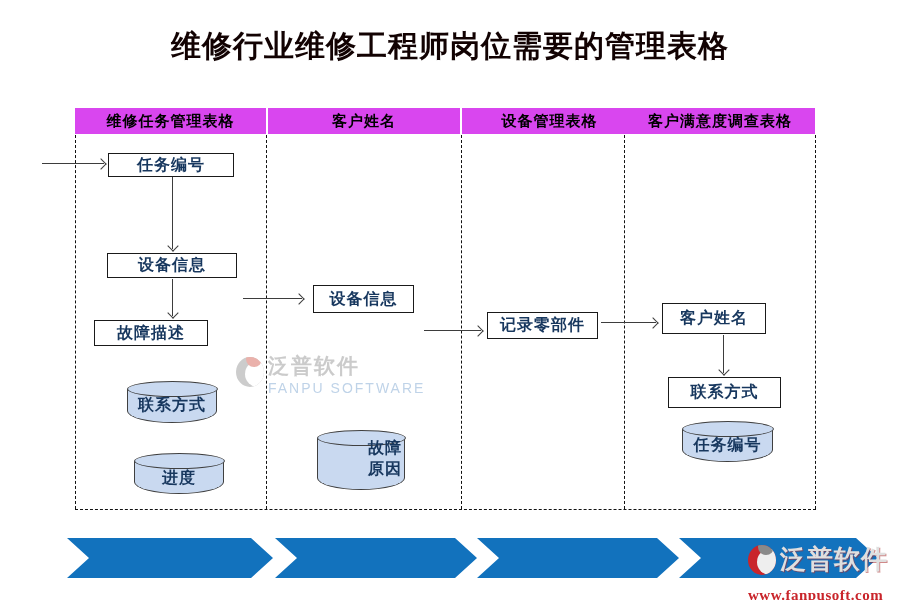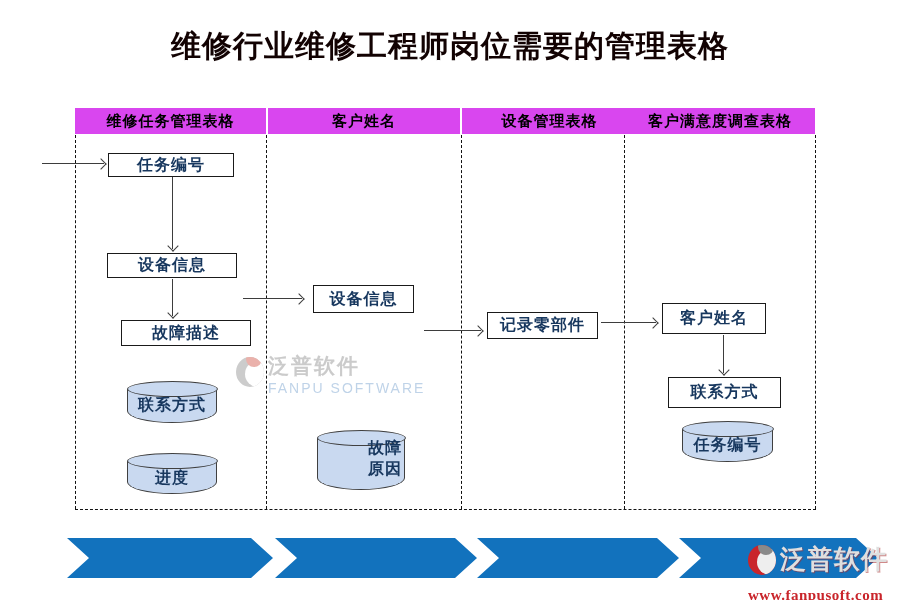--- a/index.html
+++ b/index.html
@@ -24,36 +24,36 @@
   .vline{position:absolute;top:135px;height:374px;width:0;border-left:1px dashed #111;}
   .vl1{left:75px;} .vl2{left:266px;} .vl3{left:461px;} .vl4{left:624px;} .vl5{left:815px;}
   .hline{position:absolute;top:509px;left:75px;width:741px;height:0;border-top:1px dashed #111;}
 
   
   .pbox{position:absolute;background:#fff;border:1.5px solid #1a1a1a;
         color:#17375E;font-weight:bold;font-size:16px;text-align:center;
         display:flex;align-items:center;justify-content:center;letter-spacing:1px;box-sizing:border-box;}
   .b1{left:108px;top:153px;width:126px;height:24px;}
   .b2{left:107px;top:253px;width:130px;height:25px;}
-  .b3{left:121px;top:320px;width:130px;height:26px;}
+  .b3{left:94px;top:320px;width:114px;height:26px;}
   .b4{left:313px;top:285px;width:101px;height:28px;}
   .b5{left:487px;top:312px;width:111px;height:27px;}
   .b6{left:662px;top:303px;width:104px;height:31px;}
   .b7{left:668px;top:377px;width:113px;height:31px;}
 
   
   .cyl{position:absolute;background:#C9D9F0;border:1.5px solid #404040;border-top:none;
        border-radius:0 0 50% 50% / 0 0 12px 12px;box-sizing:border-box;
        color:#17375E;font-weight:bold;font-size:16px;text-align:center;letter-spacing:1px;}
   .cyl::before{content:"";position:absolute;left:-1.5px;top:-8px;height:16px;
        width:calc(100% + 3px);box-sizing:border-box;background:#C9D9F0;
        border:1.5px solid #404040;border-radius:50%;}
   .cyl span{position:relative;z-index:2;display:block;}
   .c1{left:127px;top:389px;width:90px;height:34px;} .c1 span{margin-top:6px;}
-  .c2{left:127px;top:461px;width:90px;height:33px;} .c2 span{margin-top:7px;}
+  .c2{left:134px;top:461px;width:90px;height:33px;} .c2 span{margin-top:7px;}
   .c3{left:317px;top:438px;width:88px;height:52px;} .c3 span{padding-left:48px;}
   .c4{left:682px;top:429px;width:91px;height:33px;} .c4 span{margin-top:6px;}
 
   
   .ar{position:absolute;height:0;border-top:1.2px solid #3d3d3d;}
   .ar::after{content:"";position:absolute;right:-1px;top:-4.5px;width:7px;height:7px;
        border-top:1.5px solid #3d3d3d;border-right:1.5px solid #3d3d3d;transform:rotate(45deg);}
   .ad{position:absolute;width:0;border-left:1.2px solid #3d3d3d;}
   .ad::after{content:"";position:absolute;bottom:-1px;left:-4.5px;width:7px;height:7px;
        border-right:1.5px solid #3d3d3d;border-bottom:1.5px solid #3d3d3d;transform:rotate(45deg);}

